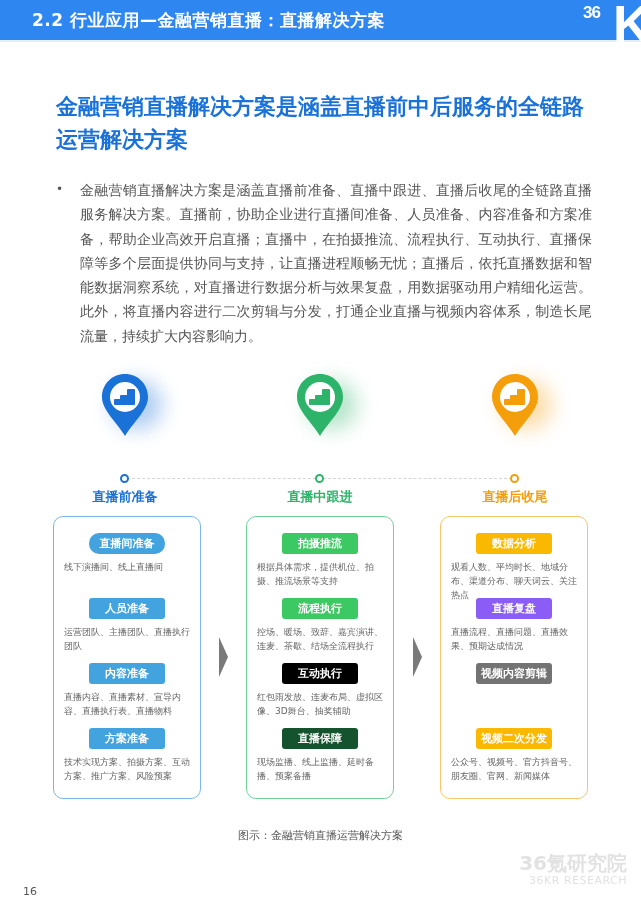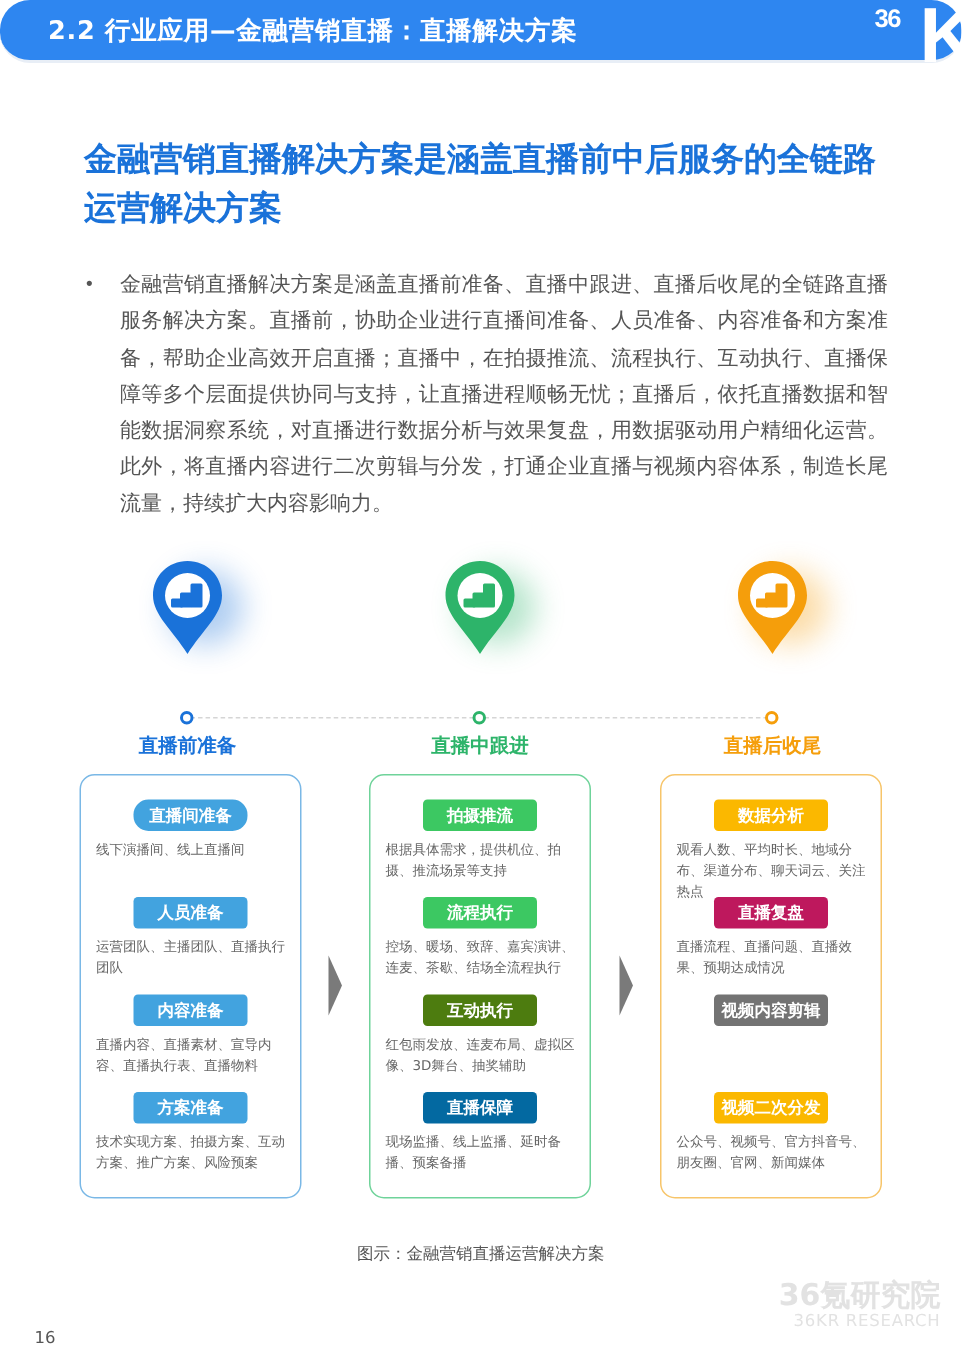--- a/index.html
+++ b/index.html
@@ -3,21 +3,20 @@
 <meta charset="utf-8">
 <style>
   * { box-sizing: border-box; margin: 0; padding: 0; }
   html, body { width: 641px; height: 907px; background: #ffffff; overflow: hidden; }
   body { position: relative; font-family: "DejaVu Sans", "Liberation Sans", sans-serif; color: #444; }
 
   .header-bar {
     position: absolute; left: 0; top: 0; width: 641px; height: 42px;
     background: #2e86f0;
     border-bottom: 2px solid #e8eef6;
-    border-radius: 20px;
   }
   .header-title {
     position: absolute; left: 32px; top: 9px;
     font-size: 17px; font-weight: bold; color: #ffffff; letter-spacing: 0.5px;
   }
   .logo {
     position: absolute; right: 0; top: 0; width: 80px; height: 50px; overflow: hidden;
   }
   .logo .num {
     position: absolute; left: 22px; top: 3px; font-size: 17px; font-weight: bold; color: #fff;
@@ -168,38 +167,38 @@
 <div class="col-box" style="left:246px;border-color:#6fd39a;">
   <div class="item" style="top:16px;">
     <span class="item-badge" style="background:#3cc862;">拍摄推流</span>
     <div class="item-desc">根据具体需求，提供机位、拍摄、推流场景等支持</div>
   </div>
   <div class="item" style="top:81px;">
     <span class="item-badge" style="background:#3cc862;">流程执行</span>
     <div class="item-desc">控场、暖场、致辞、嘉宾演讲、连麦、茶歇、结场全流程执行</div>
   </div>
   <div class="item" style="top:146px;">
-    <span class="item-badge" style="background:#4d7c0f;">互动执行</span>
+    <span class="item-badge" style="background:#000000;">互动执行</span>
     <div class="item-desc">红包雨发放、连麦布局、虚拟区像、3D舞台、抽奖辅助</div>
   </div>
   <div class="item" style="top:211px;">
-    <span class="item-badge" style="background:#0369a1;">直播保障</span>
+    <span class="item-badge" style="background:#14532d;">直播保障</span>
     <div class="item-desc">现场监播、线上监播、延时备播、预案备播</div>
   </div>
 </div>
 
 <div class="arrow" style="left:413px;top:637px;"></div>
 
 <div class="col-box" style="left:440px;border-color:#f7c56a;">
   <div class="item" style="top:16px;">
     <span class="item-badge" style="background:#fbb800;">数据分析</span>
     <div class="item-desc">观看人数、平均时长、地域分布、渠道分布、聊天词云、关注热点</div>
   </div>
   <div class="item" style="top:81px;">
-    <span class="item-badge" style="background:#be185d;">直播复盘</span>
+    <span class="item-badge" style="background:#8b5cf6;">直播复盘</span>
     <div class="item-desc">直播流程、直播问题、直播效果、预期达成情况</div>
   </div>
   <div class="item" style="top:146px;">
     <span class="item-badge" style="background:#737373;">视频内容剪辑</span>
   </div>
   <div class="item" style="top:211px;">
     <span class="item-badge" style="background:#fbb800;">视频二次分发</span>
     <div class="item-desc">公众号、视频号、官方抖音号、朋友圈、官网、新闻媒体</div>
   </div>
 </div>

